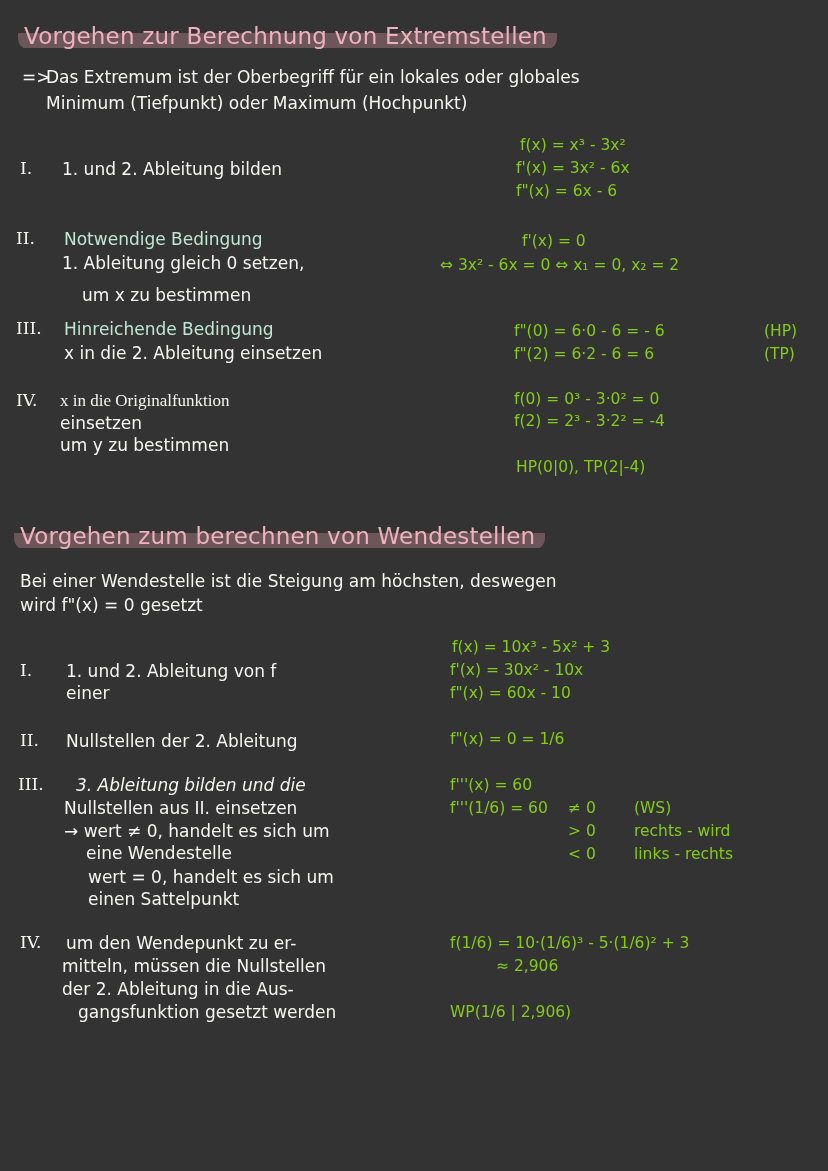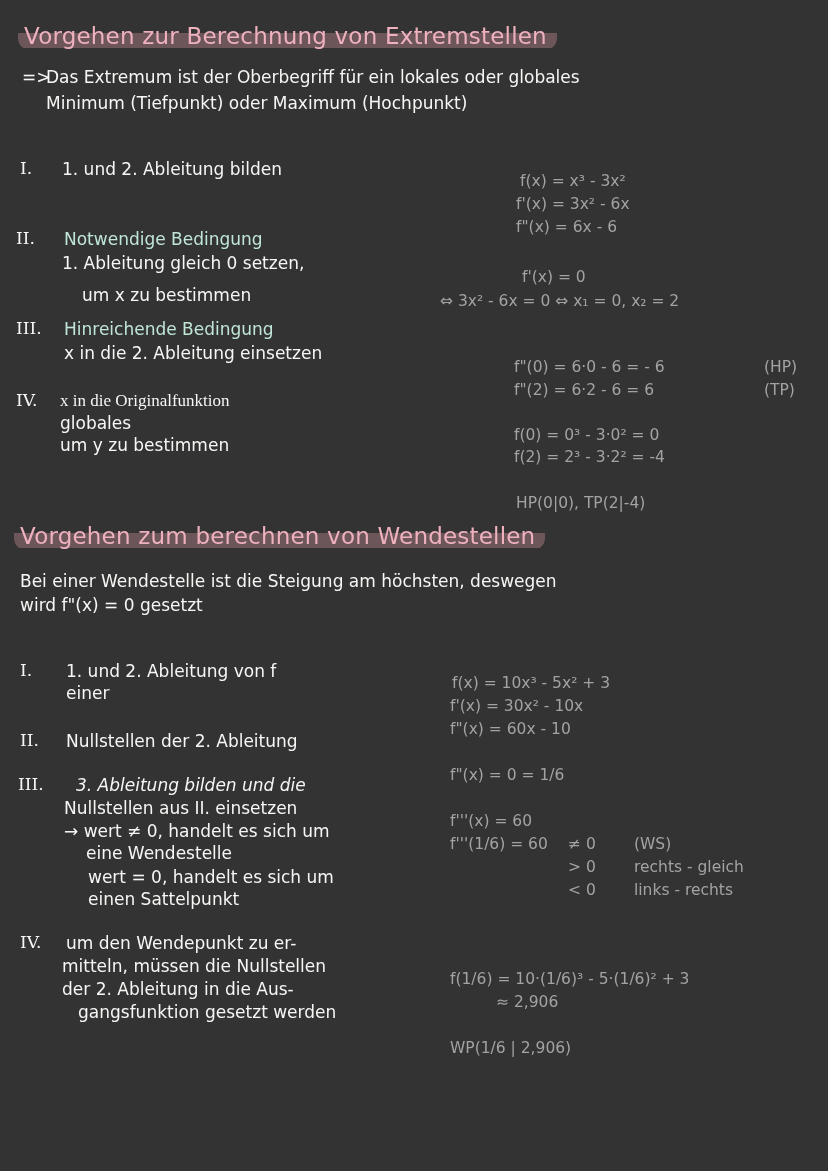--- a/index.html
+++ b/index.html
@@ -14,21 +14,21 @@
     .abs { position: absolute; white-space: nowrap; }
     .hdr {
       color: #eeb1bd;
       font-size: 23px;
       letter-spacing: 0.2px;
       padding: 1px 10px 1px 6px;
       border-radius: 12px;
       background: linear-gradient(180deg, rgba(0,0,0,0) 0%, rgba(0,0,0,0) 40%, #6c5659 40%, #6c5659 92%, rgba(0,0,0,0) 92%);
     }
     .txt { font-size: 17px; line-height: 22px; color: #f6f6f4; }
-    .math { font-size: 15.5px; line-height: 22px; color: #a3a3a3; margin-top: 36px; }
+    .math { font-size: 15.5px; line-height: 22px; color: #84cc16; }
     .green { color: #bfe6d6; }
     .num { font-family: "DejaVu Serif", serif; font-size: 17px; color: #f6f6f4; }
   </style>
 </head>
 <body>
 
 <div class="abs hdr" style="left:18px; top:22px;">Vorgehen zur Berechnung von Extremstellen</div>
 
 <div class="abs txt" style="left:22px; top:66px;">=&gt;</div>
 <div class="abs txt" style="left:46px; top:66px;">Das Extremum ist der Oberbegriff für ein lokales oder globales</div>
@@ -50,21 +50,21 @@
 <div class="abs num" style="left:16px; top:318px;">III.</div>
 <div class="abs txt green" style="left:64px; top:318px;">Hinreichende Bedingung</div>
 <div class="abs txt" style="left:64px; top:342px;">x in die 2. Ableitung einsetzen</div>
 <div class="abs math" style="left:514px; top:320px;">f"(0) = 6·0 - 6  =  - 6</div>
 <div class="abs math" style="left:514px; top:343px;">f"(2) = 6·2 - 6   =  6</div>
 <div class="abs math" style="left:764px; top:320px;">(HP)</div>
 <div class="abs math" style="left:764px; top:343px;">(TP)</div>
 
 <div class="abs num" style="left:16px; top:390px;">IV.</div>
 <div class="abs txt" style="left:60px; top:390px;font-family:Liberation Serif, serif;">x in die Originalfunktion</div>
-<div class="abs txt" style="left:60px; top:412px;">globales</div>
+<div class="abs txt" style="left:60px; top:412px;">einsetzen</div>
 <div class="abs txt" style="left:60px; top:434px;">um y zu bestimmen</div>
 <div class="abs math" style="left:514px; top:388px;">f(0) = 0³ - 3·0² = 0</div>
 <div class="abs math" style="left:514px; top:410px;">f(2) = 2³ - 3·2² = -4</div>
 <div class="abs math" style="left:516px; top:456px;">HP(0|0),  TP(2|-4)</div>
 
 <div class="abs hdr" style="left:14px; top:522px;">Vorgehen zum berechnen von Wendestellen</div>
 
 <div class="abs txt" style="left:20px; top:570px;">Bei einer Wendestelle ist die Steigung am höchsten, deswegen</div>
 <div class="abs txt" style="left:20px; top:594px;">wird f"(x) = 0 gesetzt</div>
 
@@ -85,21 +85,21 @@
 <div class="abs txt" style="left:64px; top:820px;">→ wert ≠ 0, handelt es sich um</div>
 <div class="abs txt" style="left:86px; top:842px;">eine Wendestelle</div>
 <div class="abs txt" style="left:88px; top:866px;">wert = 0, handelt es sich um</div>
 <div class="abs txt" style="left:88px; top:888px;">einen Sattelpunkt</div>
 <div class="abs math" style="left:450px; top:774px;">f'''(x) = 60</div>
 <div class="abs math" style="left:450px; top:797px;">f'''(1/6) = 60</div>
 <div class="abs math" style="left:568px; top:797px;">≠ 0</div>
 <div class="abs math" style="left:568px; top:820px;">&gt; 0</div>
 <div class="abs math" style="left:568px; top:843px;">&lt; 0</div>
 <div class="abs math" style="left:634px; top:797px;">(WS)</div>
-<div class="abs math" style="left:634px; top:820px;">rechts - gleich</div>
+<div class="abs math" style="left:634px; top:820px;">rechts - wird</div>
 <div class="abs math" style="left:634px; top:843px;">links - rechts</div>
 
 <div class="abs num" style="left:20px; top:932px;">IV.</div>
 <div class="abs txt" style="left:66px; top:932px;">um den Wendepunkt zu er-</div>
 <div class="abs txt" style="left:62px; top:955px;">mitteln, müssen die Nullstellen</div>
 <div class="abs txt" style="left:62px; top:978px;">der 2. Ableitung in die Aus-</div>
 <div class="abs txt" style="left:78px; top:1001px;">gangsfunktion gesetzt werden</div>
 <div class="abs math" style="left:450px; top:932px;">f(1/6) = 10·(1/6)³ - 5·(1/6)² + 3</div>
 <div class="abs math" style="left:496px; top:955px;">≈ 2,906</div>
 <div class="abs math" style="left:450px; top:1001px;">WP(1/6 | 2,906)</div>

